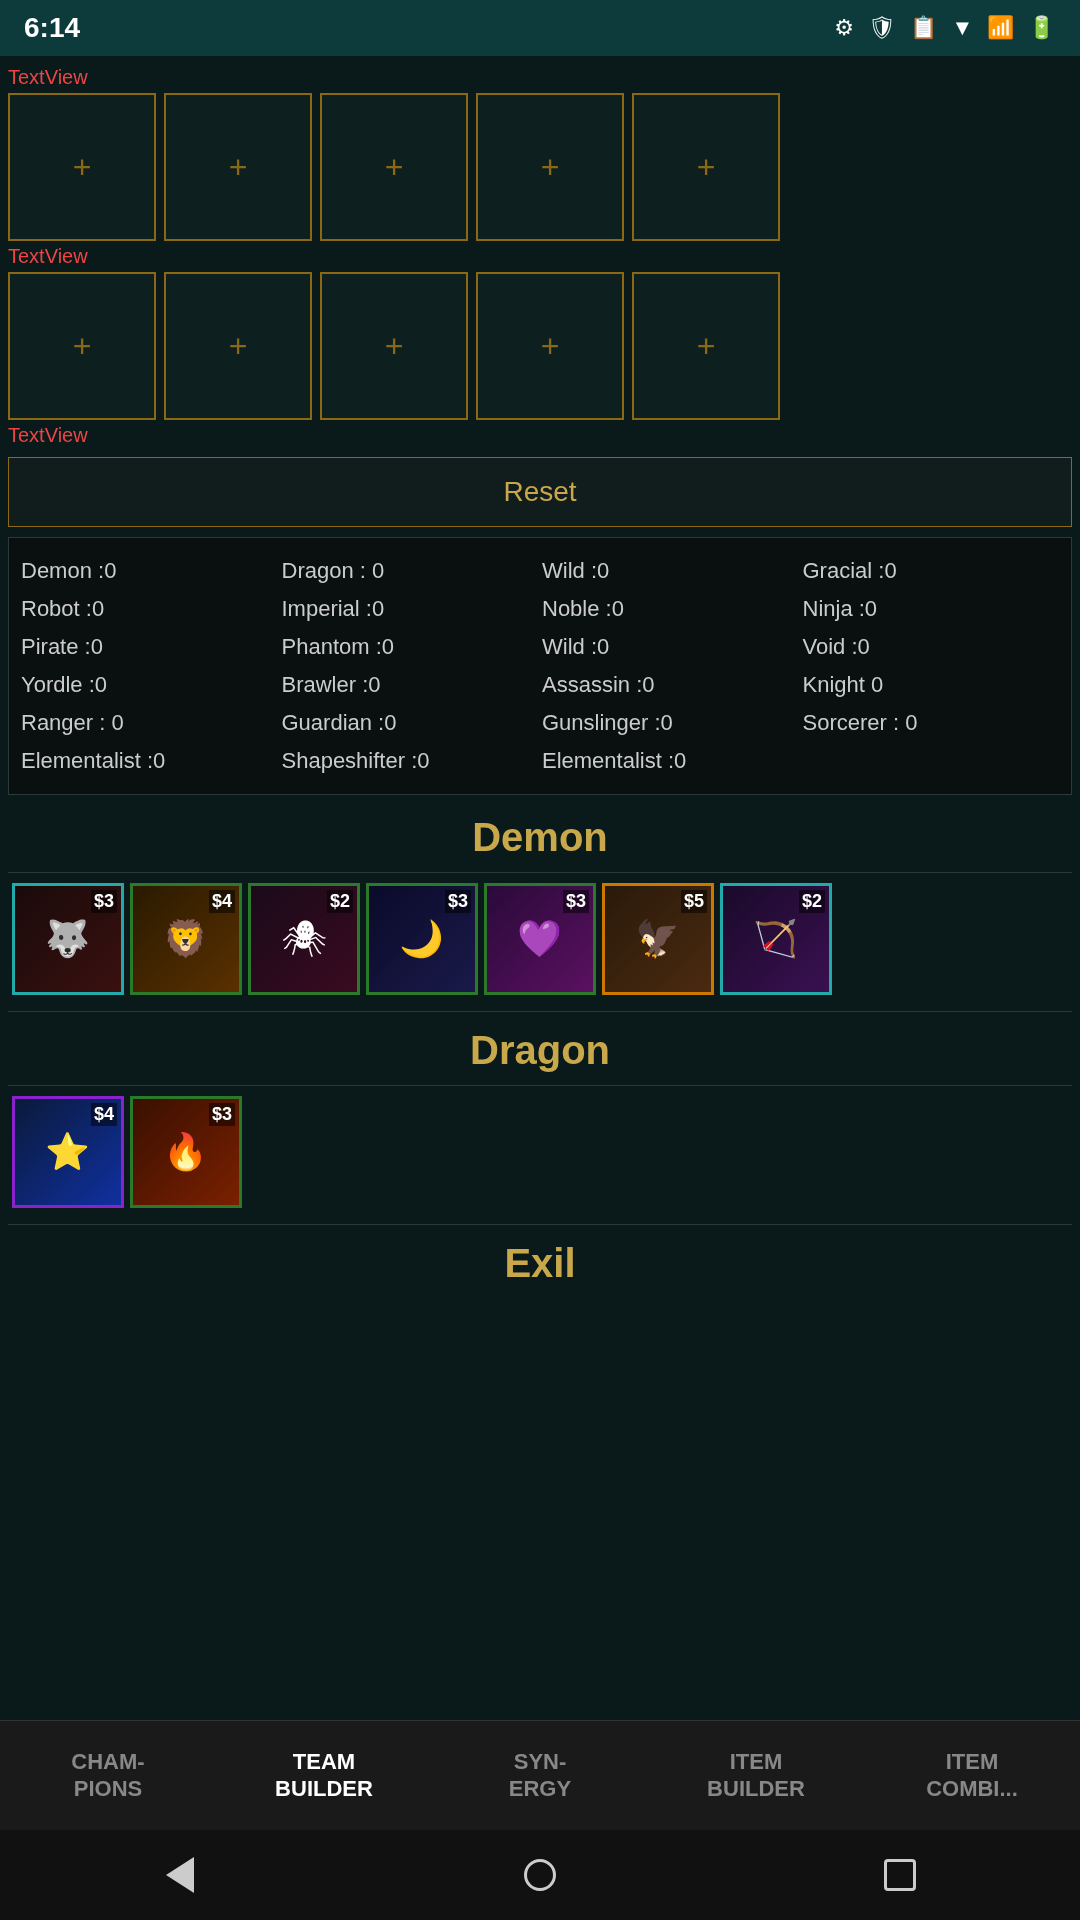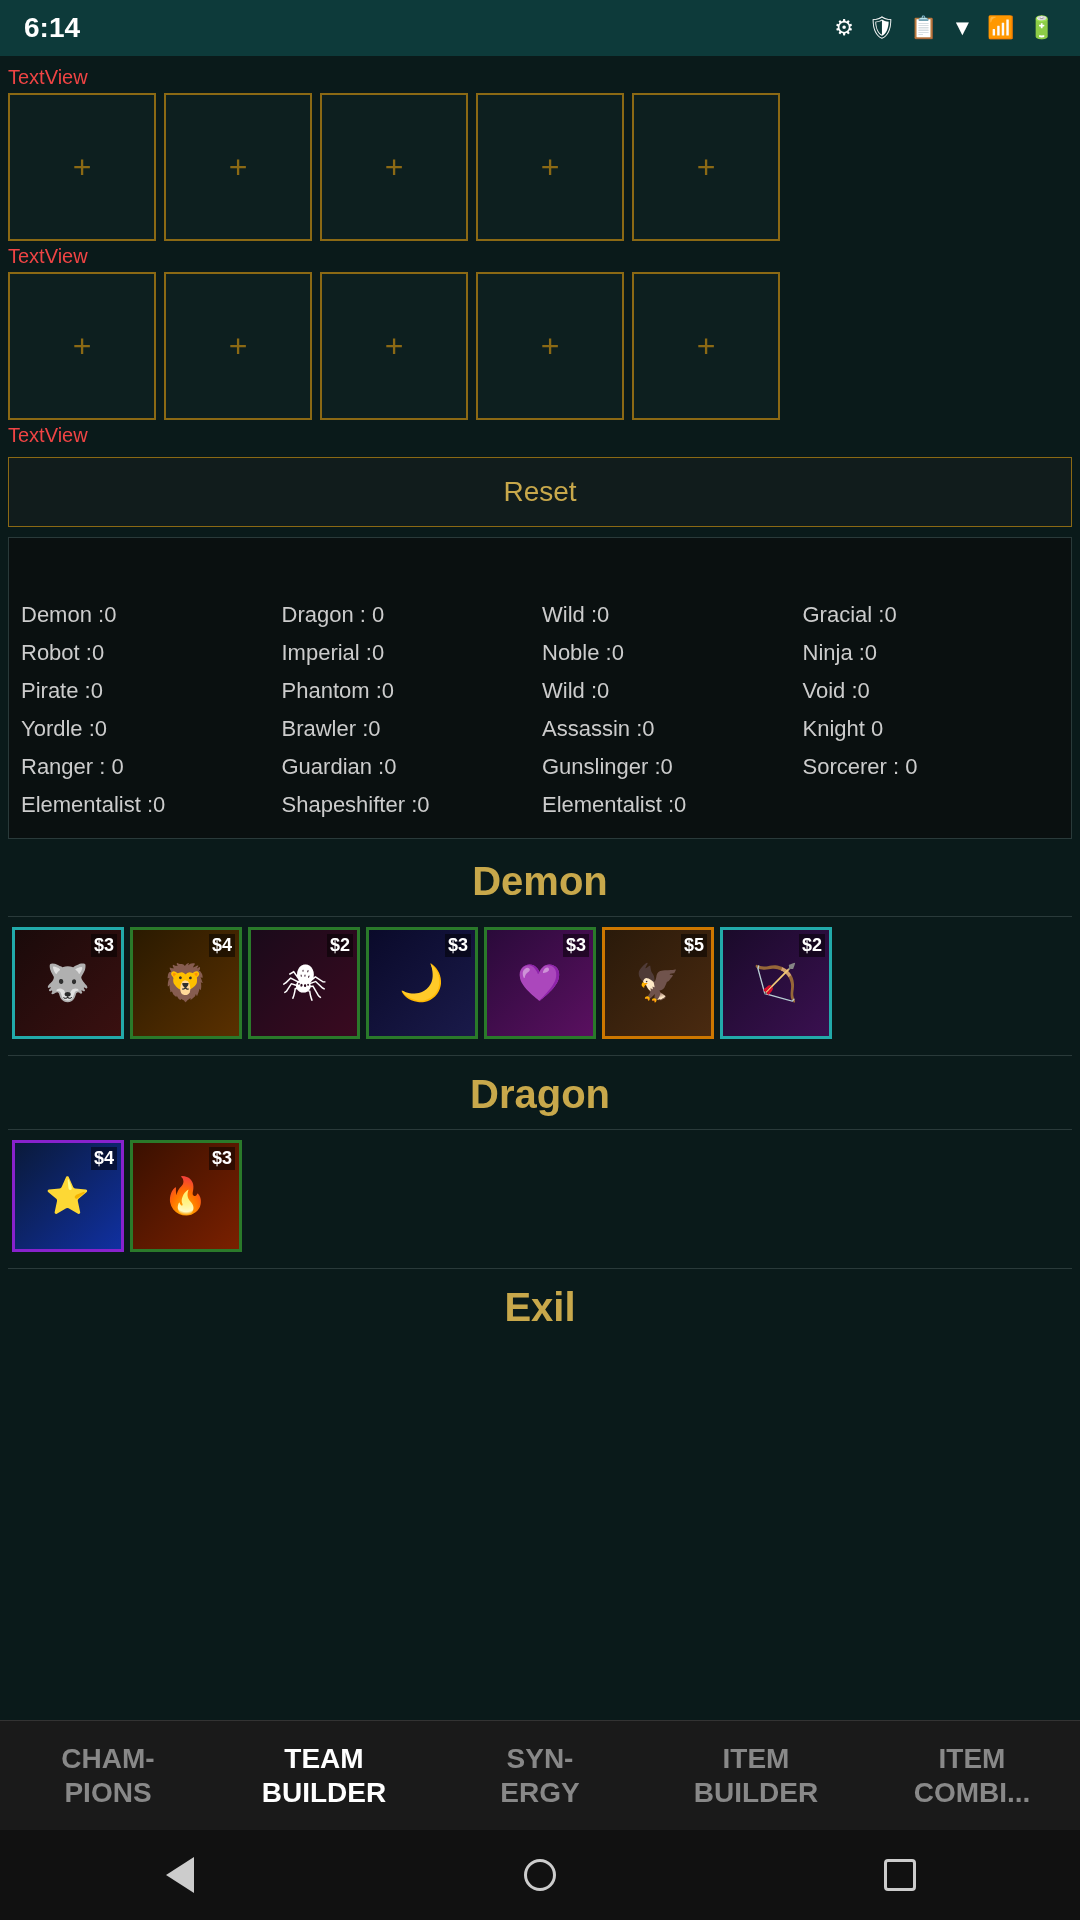--- a/index.html
+++ b/index.html
@@ -85,21 +85,20 @@
     .synergy-table {
       border: 1px solid #2a3a3a;
       background: #0a1010;
       padding: 16px 10px;
       margin-bottom: 20px;
     }
     .synergy-grid {
       display: grid;
       grid-template-columns: repeat(4, 1fr);
       gap: 4px 0;
-      margin-top: 44px;
     }
     .synergy-item {
       font-size: 22px;
       color: #ccc;
       padding: 4px 2px;
     }
 
     
     .section-header {
       text-align: center;
@@ -189,21 +188,21 @@
       align-items: stretch;
       height: 110px;
     }
     .nav-item {
       flex: 1;
       display: flex;
       flex-direction: column;
       align-items: center;
       justify-content: center;
       color: #888;
-      font-size: 28px;
+      font-size: 22px;
       font-weight: bold;
       text-align: center;
       cursor: pointer;
       border: none;
       background: transparent;
       padding: 8px 4px;
       line-height: 1.2;
     }
     .nav-item.active {
       color: #fff;

